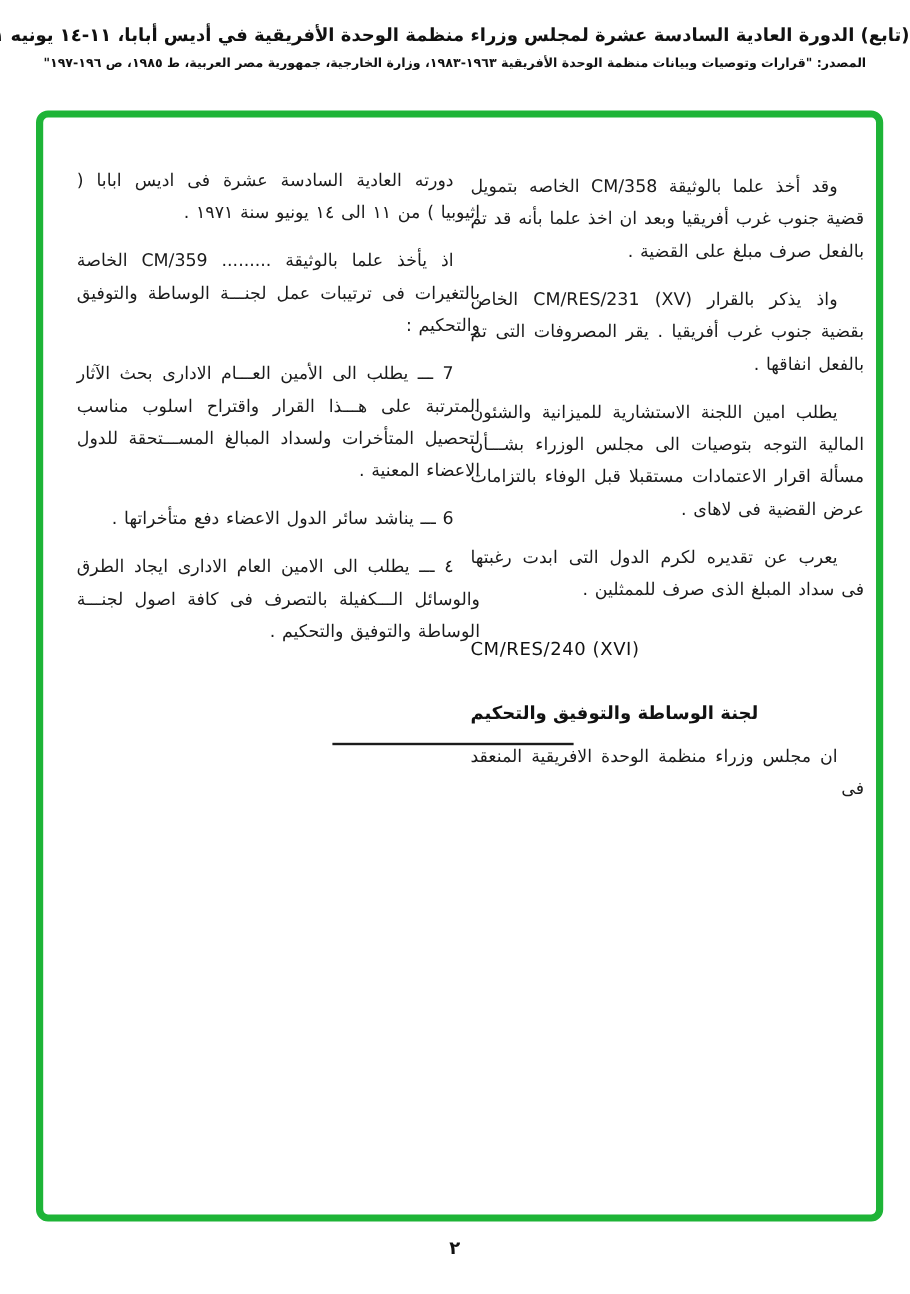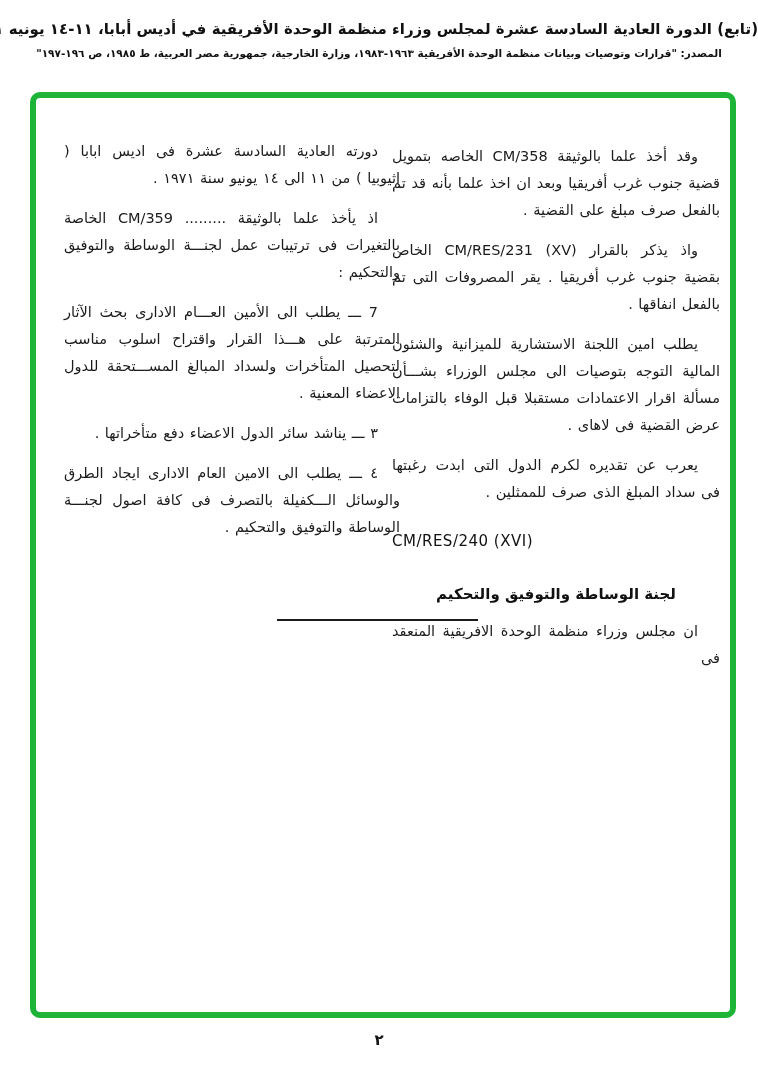--- a/index.html
+++ b/index.html
@@ -66,21 +66,21 @@
     direction: ltr;
     text-align: left;
     font-size: 15px;
     margin-top: 22px;
     letter-spacing: 0.5px;
     color: #111;
   }
   .col-heading {
     margin-top: 26px;
     margin-bottom: 10px;
-    text-align: center;
+    text-align: left;
     font-size: 15px;
     font-weight: bold;
     color: #111;
   }
   
   .divider {
     position: absolute;
     left: 277px;
     top: 619px;
     width: 201px;
@@ -118,21 +118,21 @@
       <p class="para">يعرب عن تقديره لكرم الدول التى ابدت رغبتها فى سداد المبلغ الذى صرف للممثلين .</p>
       <div class="res-ref">CM/RES/240 (XVI)</div>
       <div class="col-heading">لجنة الوساطة والتوفيق والتحكيم</div>
       <p class="para">ان مجلس وزراء منظمة الوحدة الافريقية المنعقد فى</p>
     </div>
 
     <div class="col col-left">
       <p class="para">دورته العادية السادسة عشرة فى اديس ابابا ( اثيوبيا ) من ١١ الى ١٤ يونيو سنة ١٩٧١ .</p>
       <p class="para">اذ يأخذ علما بالوثيقة ......... CM/359 الخاصة بالتغيرات فى ترتيبات عمل لجنـــة الوساطة والتوفيق والتحكيم :</p>
       <p class="para">7 ـــ يطلب الى الأمين العـــام الادارى بحث الآثار المترتبة على هـــذا القرار واقتراح اسلوب مناسب لتحصيل المتأخرات ولسداد المبالغ المســـتحقة للدول الاعضاء المعنية .</p>
-      <p class="para">٣ ـــ يناشد سائر الدول الاعضاء دفع متأخراتها .</p>
+      <p class="para">6 ـــ يناشد سائر الدول الاعضاء دفع متأخراتها .</p>
       <p class="para">٤ ـــ يطلب الى الامين العام الادارى ايجاد الطرق والوسائل الـــكفيلة بالتصرف فى كافة اصول لجنـــة الوساطة والتوفيق والتحكيم .</p>
     </div>
 
   </div>
 
   <div class="divider"></div>
 
   <div class="page-number">٢</div>
 
 </div>

